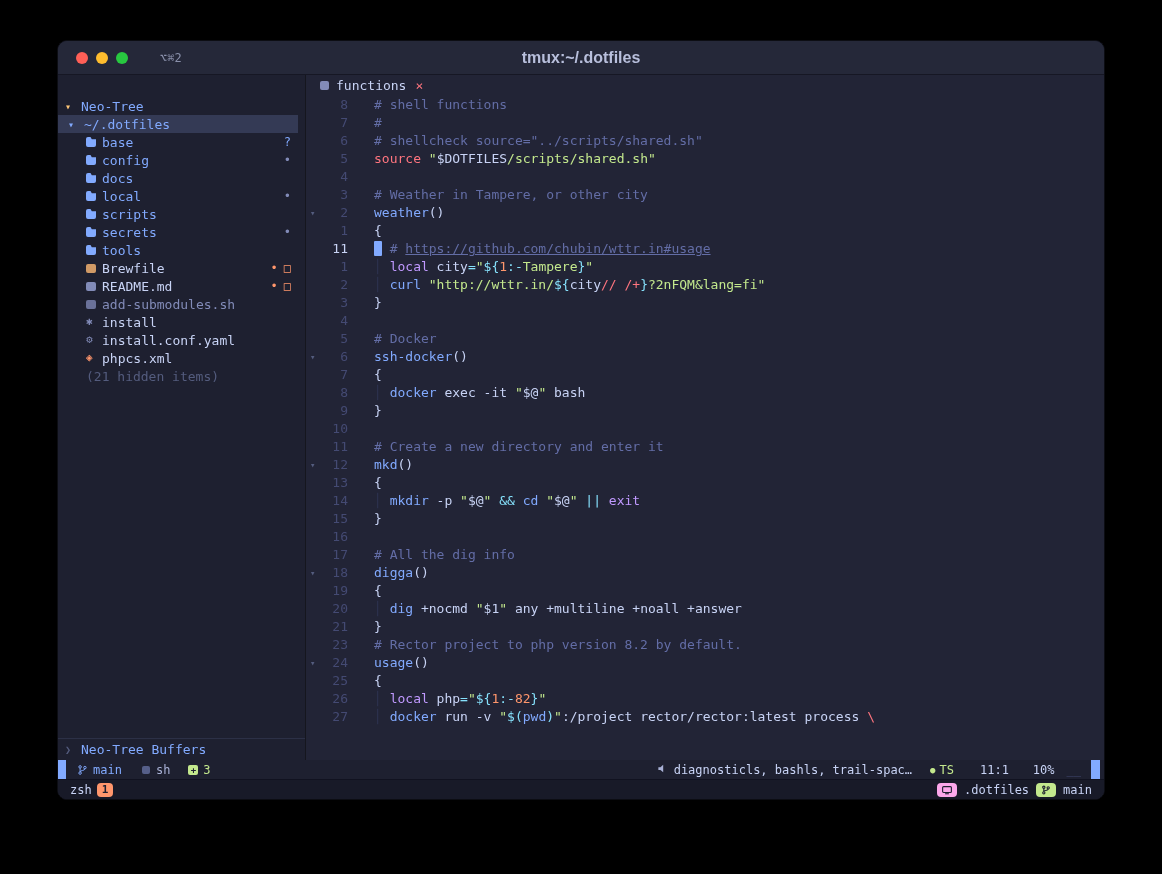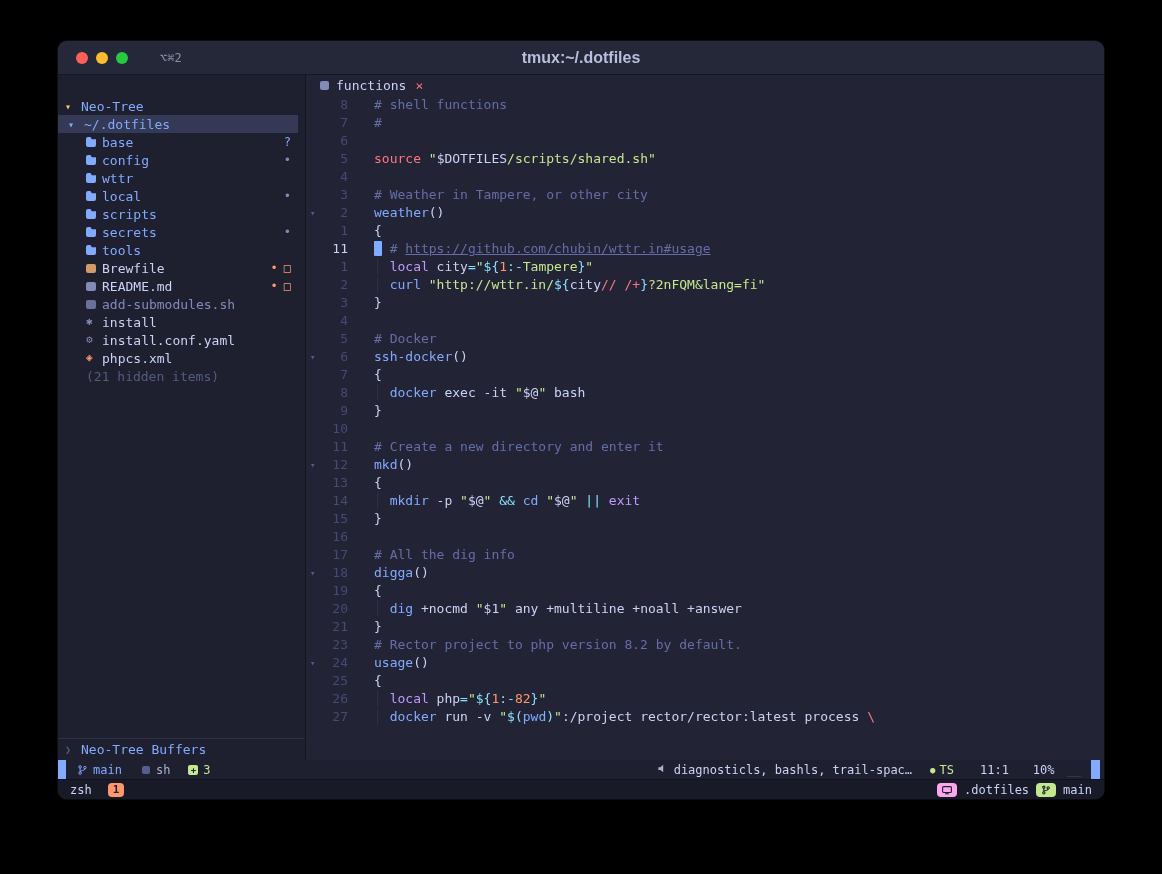--- a/index.html
+++ b/index.html
@@ -72,21 +72,21 @@
   .sl-ts { margin-left:18px; color:#c3e88d; display:flex; align-items:center; gap:4px; }
   .sl-ts .dot { font-size:9px; }
   .sl-pos { margin-left:26px; color:#c8d3f5; }
   .sl-prog { margin-left:24px; color:#c8d3f5; }
   .sl-misc { margin-left:12px; color:#444a73; }
   .sl-endblock { width:9px; height:19px; background:#82aaff; margin-left:10px; margin-right:4px; }
 
   
   .tmuxbar { flex:0 0 20px; background:#181a28; border-top:1px solid #111220;
              display:flex; align-items:center; font-size:12px; color:#c8d3f5; }
-  .tm-left { display:flex; align-items:center; gap:16px; padding-left:12px; }
+  .tm-left { display:flex; align-items:center; gap:5px; padding-left:12px; }
   .tm-spacer { flex:1; }
   .tm-right { display:flex; align-items:center; gap:7px; padding-right:12px; }
   .pill { height:14px; border-radius:4px; padding:0 5px; display:flex; align-items:center;
           font-size:11px; color:#1e2030; font-weight:bold; }
   .pill.orange { background:#ff966c; }
   .pill.pink { background:#fca7ea; }
   .pill.green { background:#c3e88d; }
   svg { display:block; }
 </style>
 </head>
@@ -131,21 +131,21 @@
             </span>
             <span class="tlabel" style="color: rgb(130, 170, 255);">config</span>
             <span class="tbadges">
               <span style="color: rgb(130, 139, 184);">•</span>
             </span>
           </div>
           <div class="trow">
             <span class="ticon">
               <span class="chipicon chip-folder" style="background: rgb(130, 170, 255);"></span>
             </span>
-            <span class="tlabel" style="color: rgb(130, 170, 255);">wttr</span>
+            <span class="tlabel" style="color: rgb(130, 170, 255);">docs</span>
             <span class="tbadges"></span>
           </div>
           <div class="trow">
             <span class="ticon">
               <span class="chipicon chip-folder" style="background: rgb(130, 170, 255);"></span>
             </span>
             <span class="tlabel" style="color: rgb(130, 170, 255);">local</span>
             <span class="tbadges">
               <span style="color: rgb(130, 139, 184);">•</span>
             </span>
@@ -239,20 +239,21 @@
             <span class="ctext"><span style="color: rgb(99, 109, 166);"># shell functions</span></span>
           </div>
           <div class="crow">
             <span class="fold"></span>
             <span class="lnum">7</span>
             <span class="ctext"><span style="color: rgb(99, 109, 166);">#</span></span>
           </div>
           <div class="crow">
             <span class="fold"></span>
             <span class="lnum">6</span>
+            <span class="ctext"><span style="color: rgb(99, 109, 166);"># shellcheck source="../scripts/shared.sh"</span></span>
           </div>
           <div class="crow">
             <span class="fold"></span>
             <span class="lnum">5</span>
             <span class="ctext"><span style="color: rgb(255, 117, 127);">source</span><span style="color: rgb(200, 211, 245);"> </span><span style="color: rgb(195, 232, 141);">"</span><span style="color: rgb(200, 211, 245);">$DOTFILES</span><span style="color: rgb(195, 232, 141);">/scripts/shared.sh"</span></span>
           </div>
           <div class="crow">
             <span class="fold"></span>
             <span class="lnum">4</span>
             <span class="ctext"></span>

